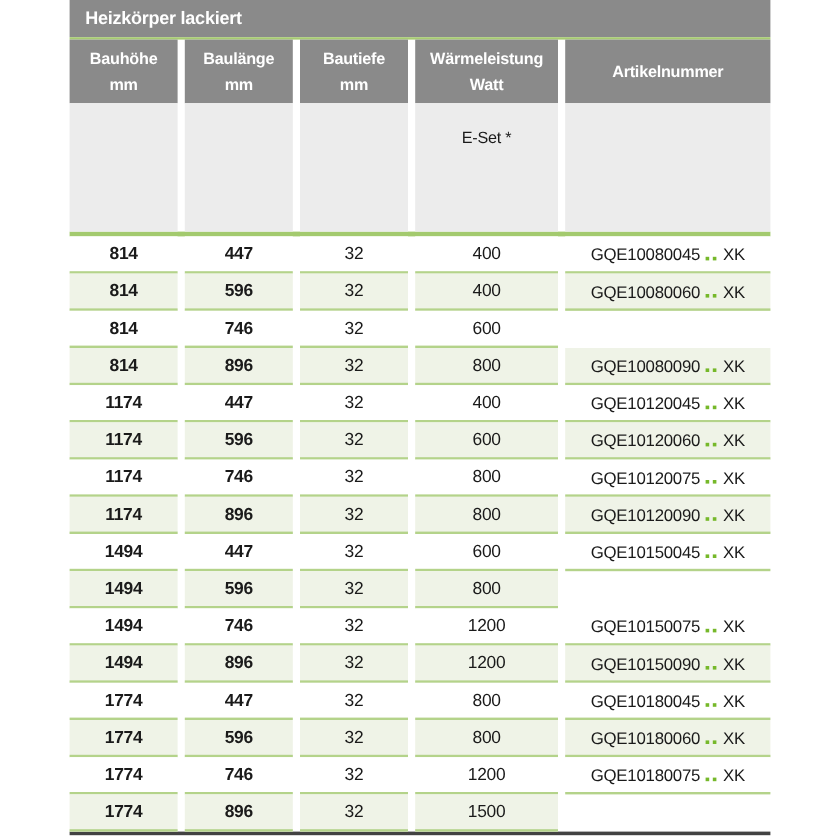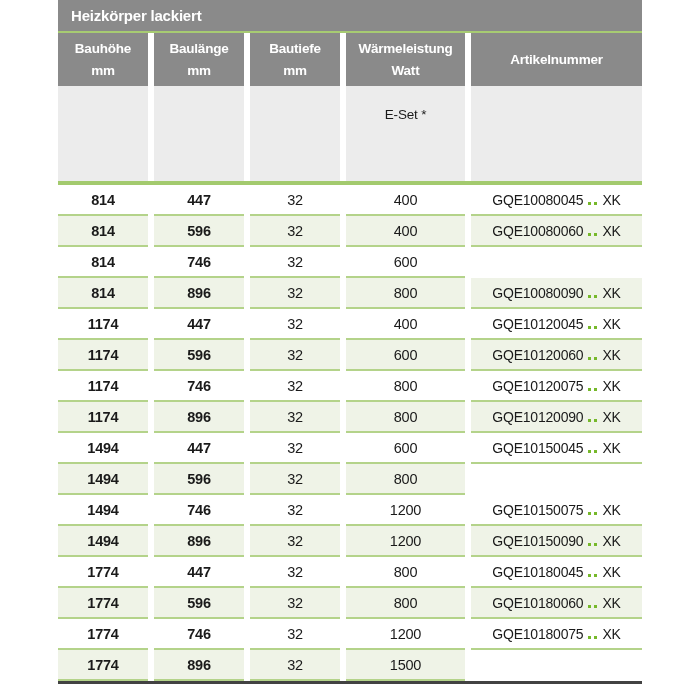--- a/index.html
+++ b/index.html
@@ -45,21 +45,21 @@
     display: flex;
     flex-direction: column;
     justify-content: center;
     align-items: center;
     line-height: 1.6;
     text-align: center;
   }
   .hdr-line:empty { display: none; }
   .band-cell {
     background: #ececec;
-    height: 95px;
+    height: 107px;
     display: flex;
     justify-content: center;
     align-items: flex-start;
     padding-top: 21px;
     box-sizing: border-box;
     font-size: 13.5px;
     color: #1a1a1a;
   }
   .thick-green {
     height: 4px;

